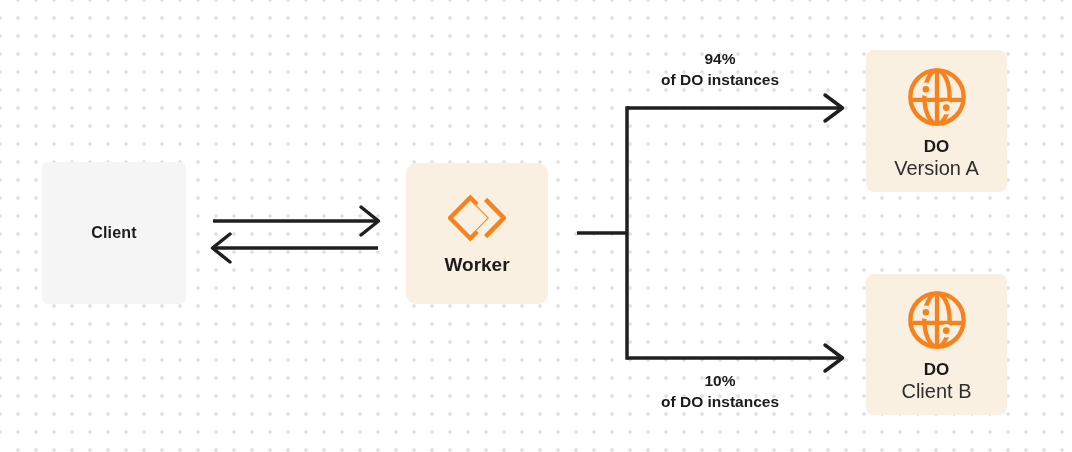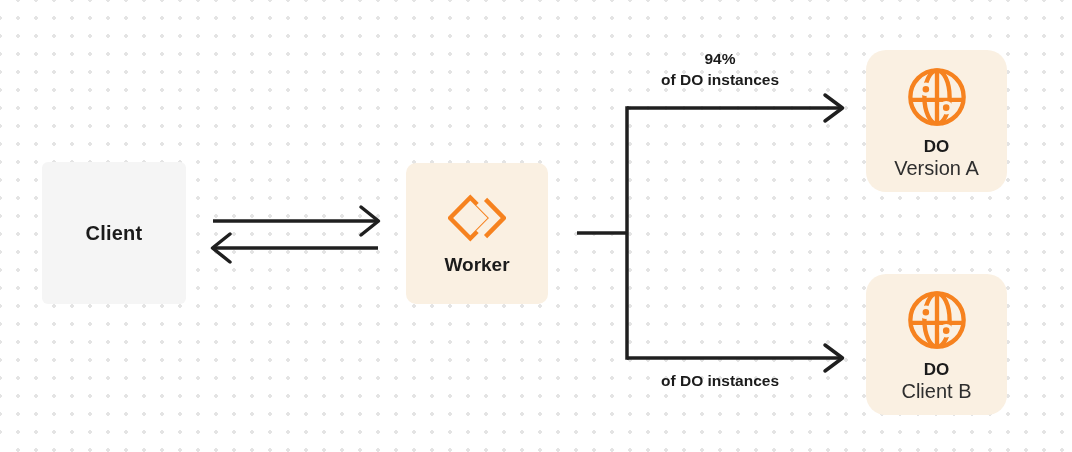--- a/index.html
+++ b/index.html
@@ -35,21 +35,21 @@
     justify-content: center;
   }
 
   .node-client {
     left: 42px; top: 162px;
     width: 144px; height: 142px;
     background: var(--c-gray);
     border-radius: 6px;
   }
   .node-client .node-label {
-    font-size: 20px;
+    font-size: 16px;
     font-weight: 700;
     color: var(--c-text);
     letter-spacing: 0.2px;
   }
 
   .node-worker {
     left: 406px; top: 163px;
     width: 142px; height: 141px;
     background: var(--c-cream);
     border-radius: 10px;
@@ -57,21 +57,21 @@
   }
   .node-worker .node-label {
     font-size: 19px;
     font-weight: 700;
     color: var(--c-text);
   }
 
   .node-do {
     width: 141px; height: 142px;
     background: var(--c-cream);
-    border-radius: 20px;
+    border-radius: 8px;
     padding-top: 2px;
   }
   .node-do-a { left: 866px; top: 50px; }
   .node-do-b { left: 866px; top: 274px; height: 141px; }
   .node-do .do-title {
     margin-top: 9px;
     font-size: 17px;
     font-weight: 700;
     color: var(--c-text);
     line-height: 20px;
@@ -135,20 +135,21 @@
       <path d="M627 358 H 840"></path>
       <path d="M825 345 L 842.5 358 L 825 371" stroke-linecap="round" stroke-linejoin="round"></path>
     </g>
   </svg>
 
   <div class="branch-label branch-label-top">
     <div>94%</div>
     <div>of DO instances</div>
   </div>
   <div class="branch-label branch-label-bottom">
+    <div>10%</div>
     <div>of DO instances</div>
   </div>
 
   <div class="node node-client">
     <span class="node-label">Client</span>
   </div>
 
   <div class="node node-worker">
     <span class="icon-block">
       <svg width="58" height="52" viewBox="0 0 78 64" fill="none" xmlns="http://www.w3.org/2000/svg">

